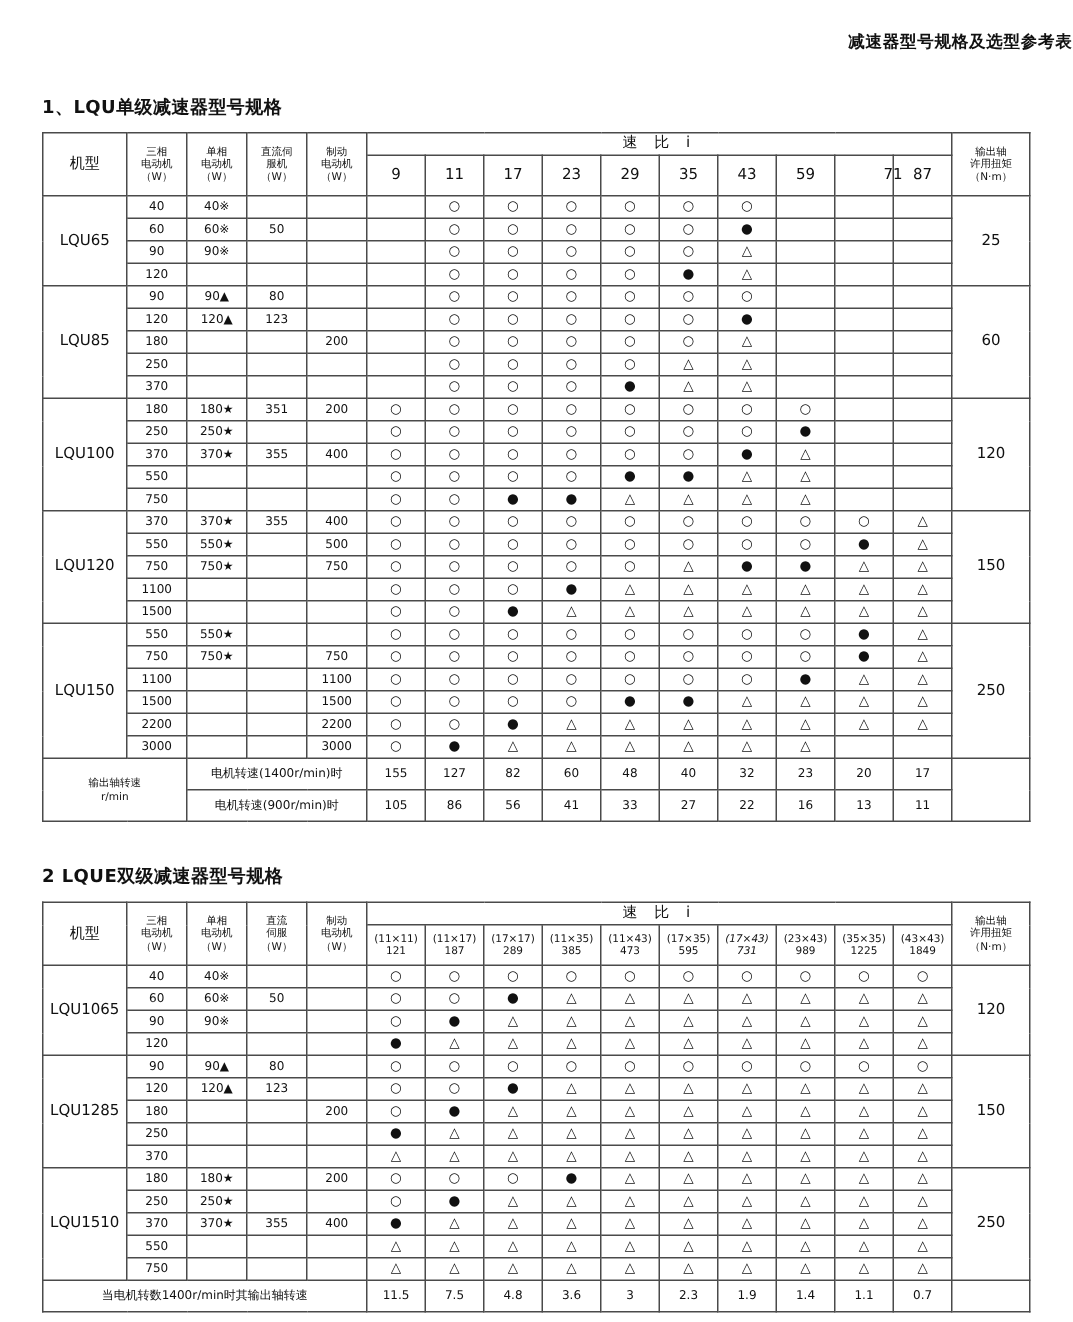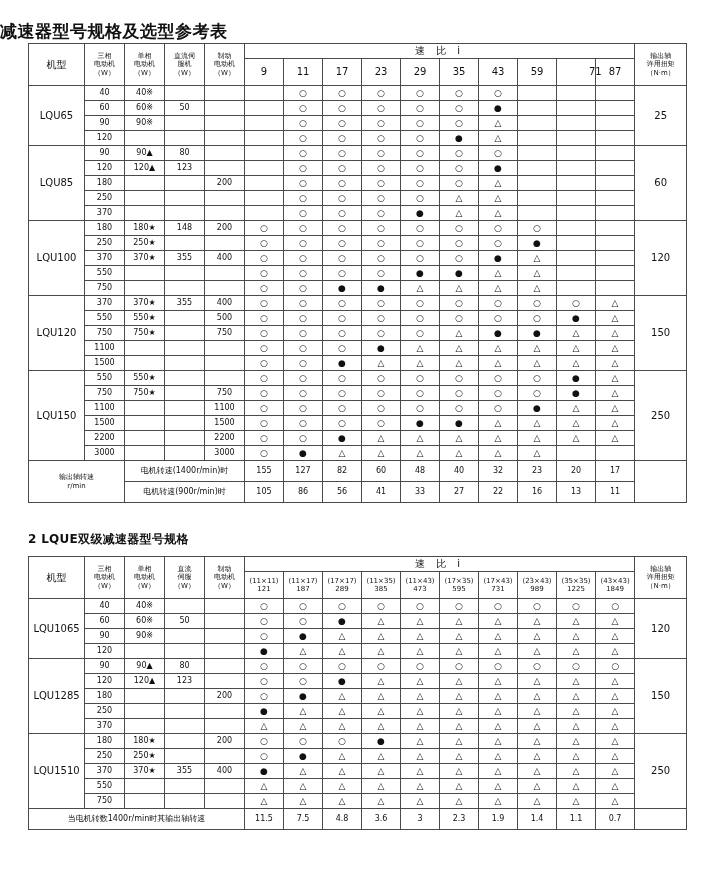--- a/index.html
+++ b/index.html
@@ -5,22 +5,22 @@
   html,body{margin:0;padding:0;}
   body{
     width:715px;
     background:#ffffff;
     font-family:"DejaVu Sans","Liberation Sans",sans-serif;
     color:#111;
     -webkit-font-smoothing:antialiased;
   }
   .page{width:715px;min-height:881px;position:relative;padding:0;box-sizing:border-box;}
   .doc-title{
-    text-align:left;
-    font-size:17px;
+    text-align:right;
+    font-size:11px;
     font-weight:bold;
     padding-top:20px;
     letter-spacing:0.5px;
   }
   .section-title{
     font-size:12px;
     font-weight:bold;
     margin:28px 0 8px 28px;
     letter-spacing:0.3px;
   }
@@ -49,20 +49,21 @@
   .sym{font-size:9px;}
   .torque{font-size:10px;}
 </style>
 </head>
 <body>
 
 <div class="page">
 
   <div class="doc-title">减速器型号规格及选型参考表</div>
 
+  <div class="section-title">1、LQU单级减速器型号规格</div>
 
   <div class="tbl-wrap">
     <table class="spec">
       <colgroup>
         <col style="width:56px">
         <col style="width:40px">
         <col style="width:40px">
         <col style="width:40px">
         <col style="width:40px">
         <col style="width:39px">
@@ -244,21 +245,21 @@
             <td class="sym">△</td>
             <td class="sym">△</td>
             <td class="sym"></td>
             <td class="sym"></td>
             <td class="sym"></td>
           </tr>
           <tr>
             <td rowspan="5" class="model-cell">LQU100</td>
             <td class="small">180</td>
             <td class="small">180★</td>
-            <td class="small">148</td>
+            <td class="small">351</td>
             <td class="small">200</td>
             <td class="sym">○</td>
             <td class="sym">○</td>
             <td class="sym">○</td>
             <td class="sym">○</td>
             <td class="sym">○</td>
             <td class="sym">○</td>
             <td class="sym">○</td>
             <td class="sym">○</td>
             <td class="sym"></td>
@@ -573,21 +574,21 @@
             <td colspan="10" class="hdr ratio-head">速    比    i</td>
             <td rowspan="2" class="hdr hdr-tall tiny">输出轴<br>许用扭矩<br>（N·m）</td>
           </tr>
           <tr>
             <td class="tiny" style="height:26px;margin-top:24px;">(11×11)<br>121</td>
             <td class="tiny" style="height:26px;">(11×17)<br>187</td>
             <td class="tiny" style="height:26px;">(17×17)<br>289</td>
             <td class="tiny" style="height:26px;">(11×35)<br>385</td>
             <td class="tiny" style="height:26px;">(11×43)<br>473</td>
             <td class="tiny" style="height:26px;">(17×35)<br>595</td>
-            <td class="tiny" style="height:26px;">(17×43)<br>731</td>
+            <td class="tiny" style="height:26px;font-style:italic;">(17×43)<br>731</td>
             <td class="tiny" style="height:26px;">(23×43)<br>989</td>
             <td class="tiny" style="height:26px;">(35×35)<br>1225</td>
             <td class="tiny" style="height:26px;">(43×43)<br>1849</td>
           </tr>
           <tr>
             <td rowspan="4" class="model-cell">LQU1065</td>
             <td class="small">40</td>
             <td class="small">40※</td>
             <td class="small"></td>
             <td class="small"></td>

